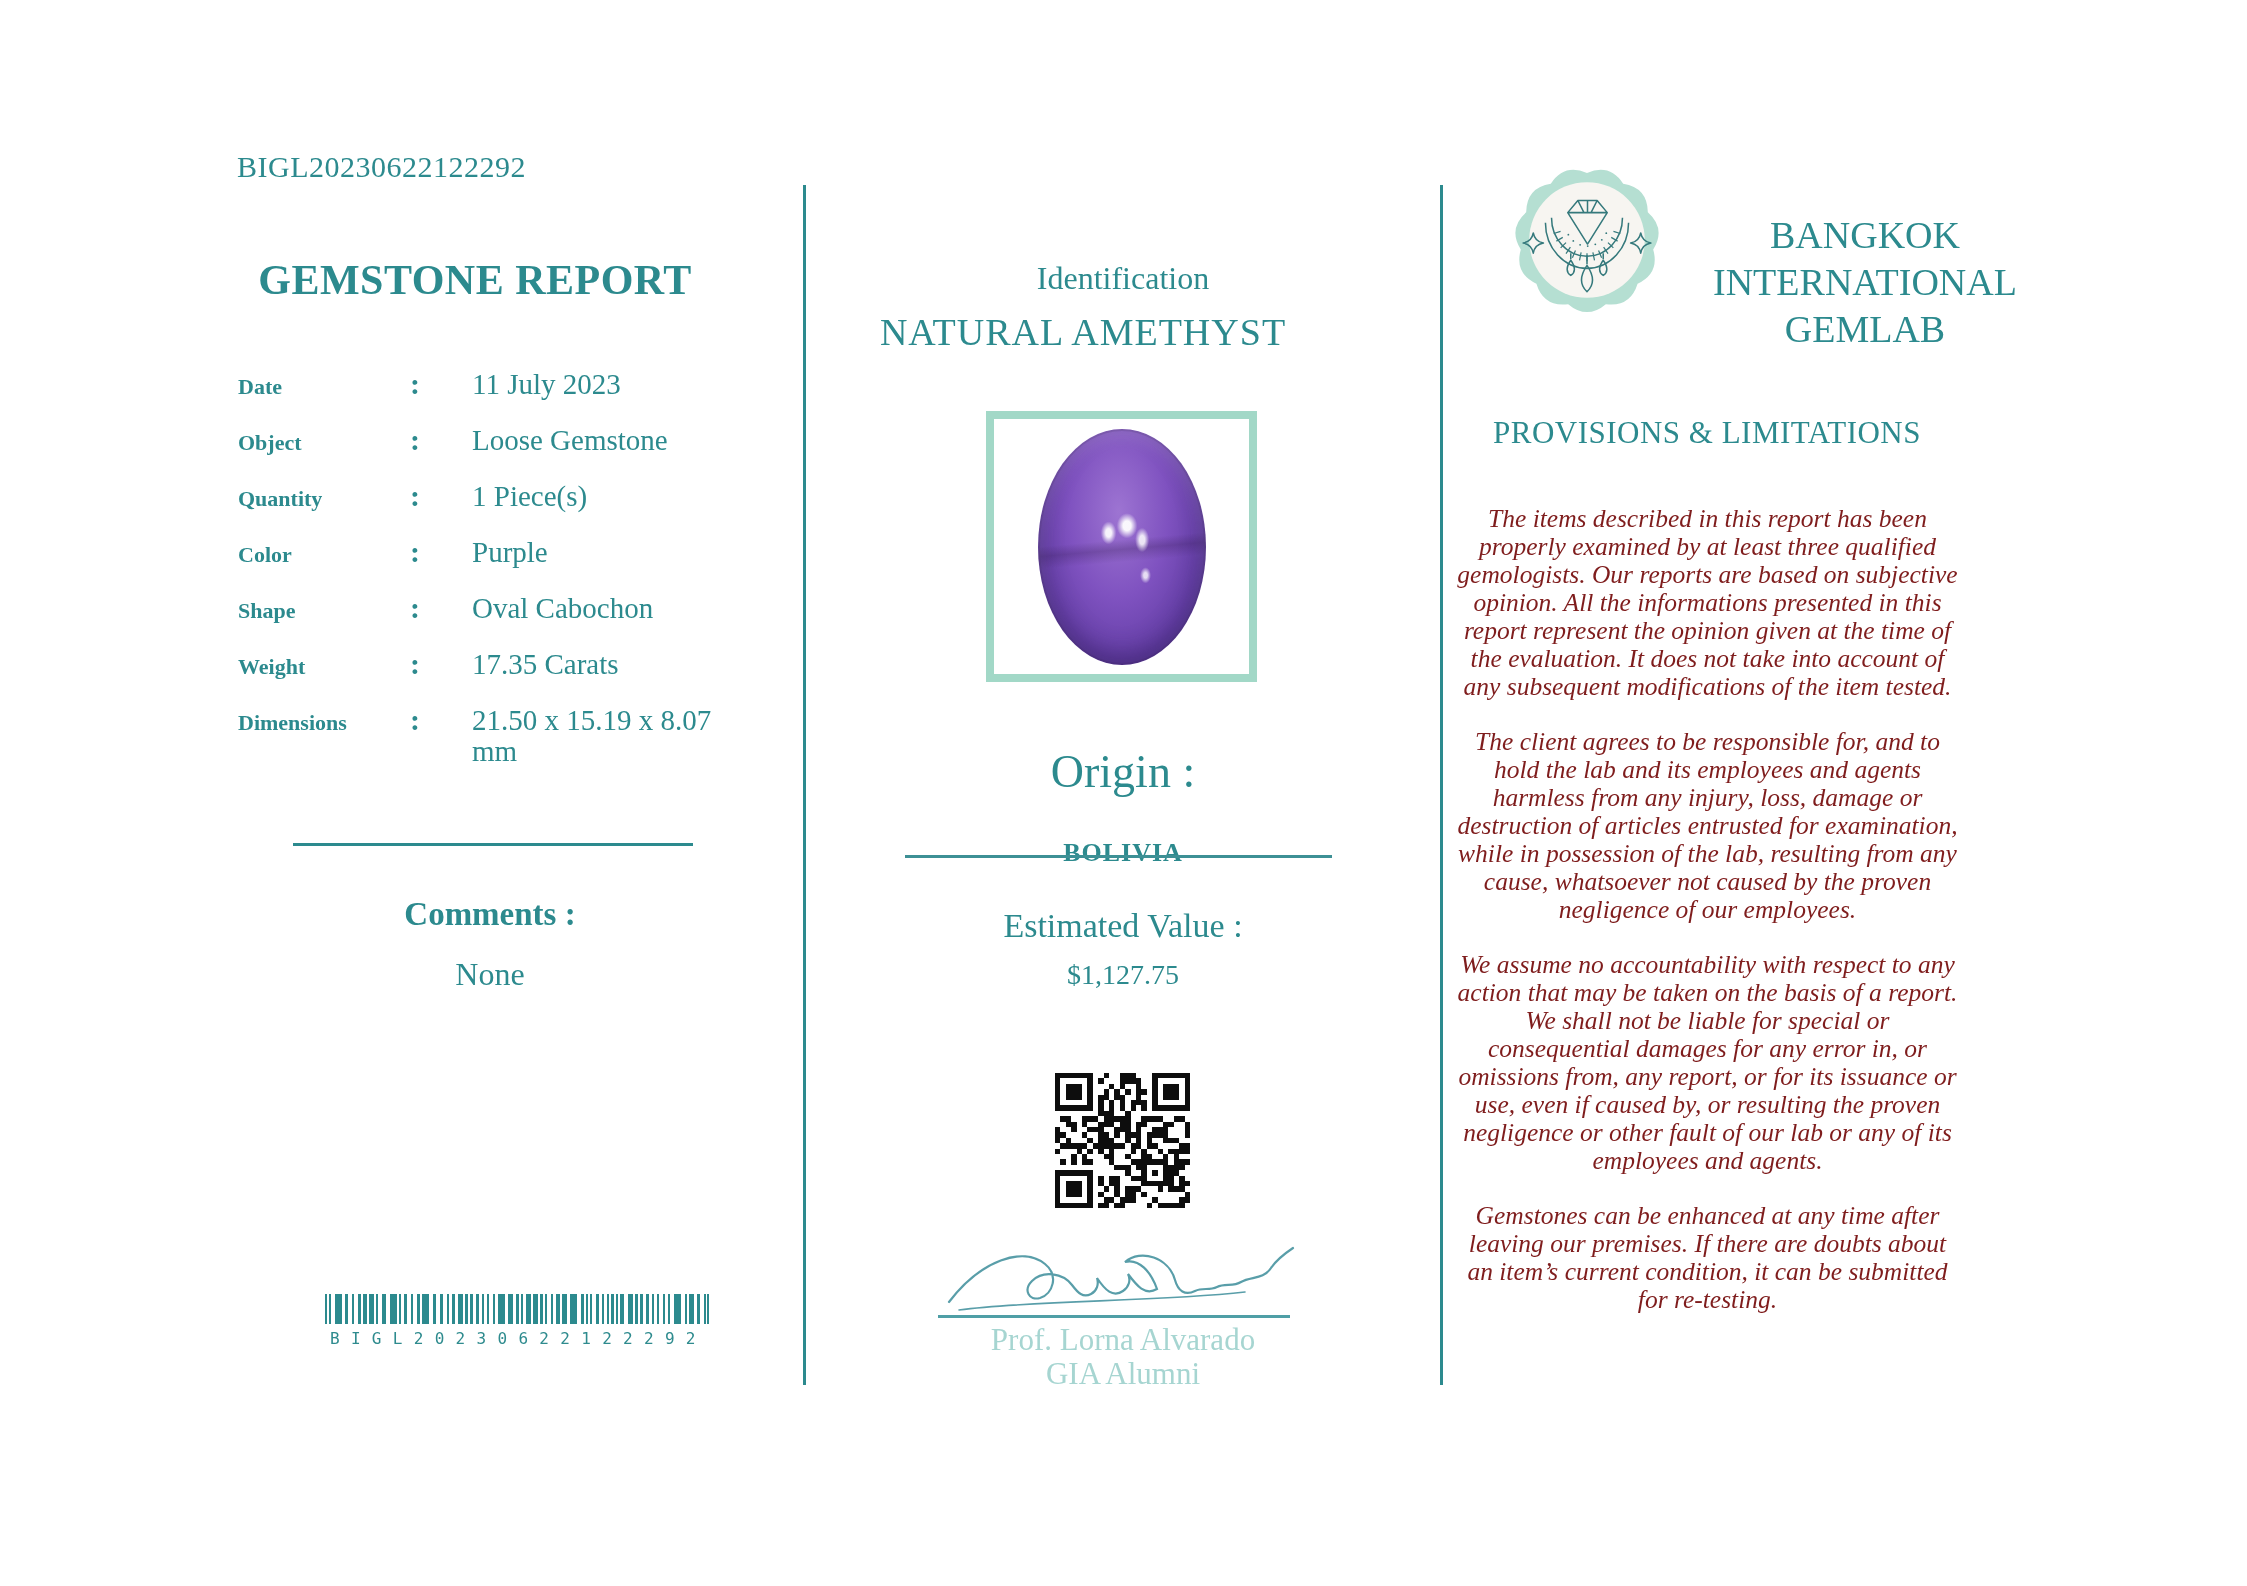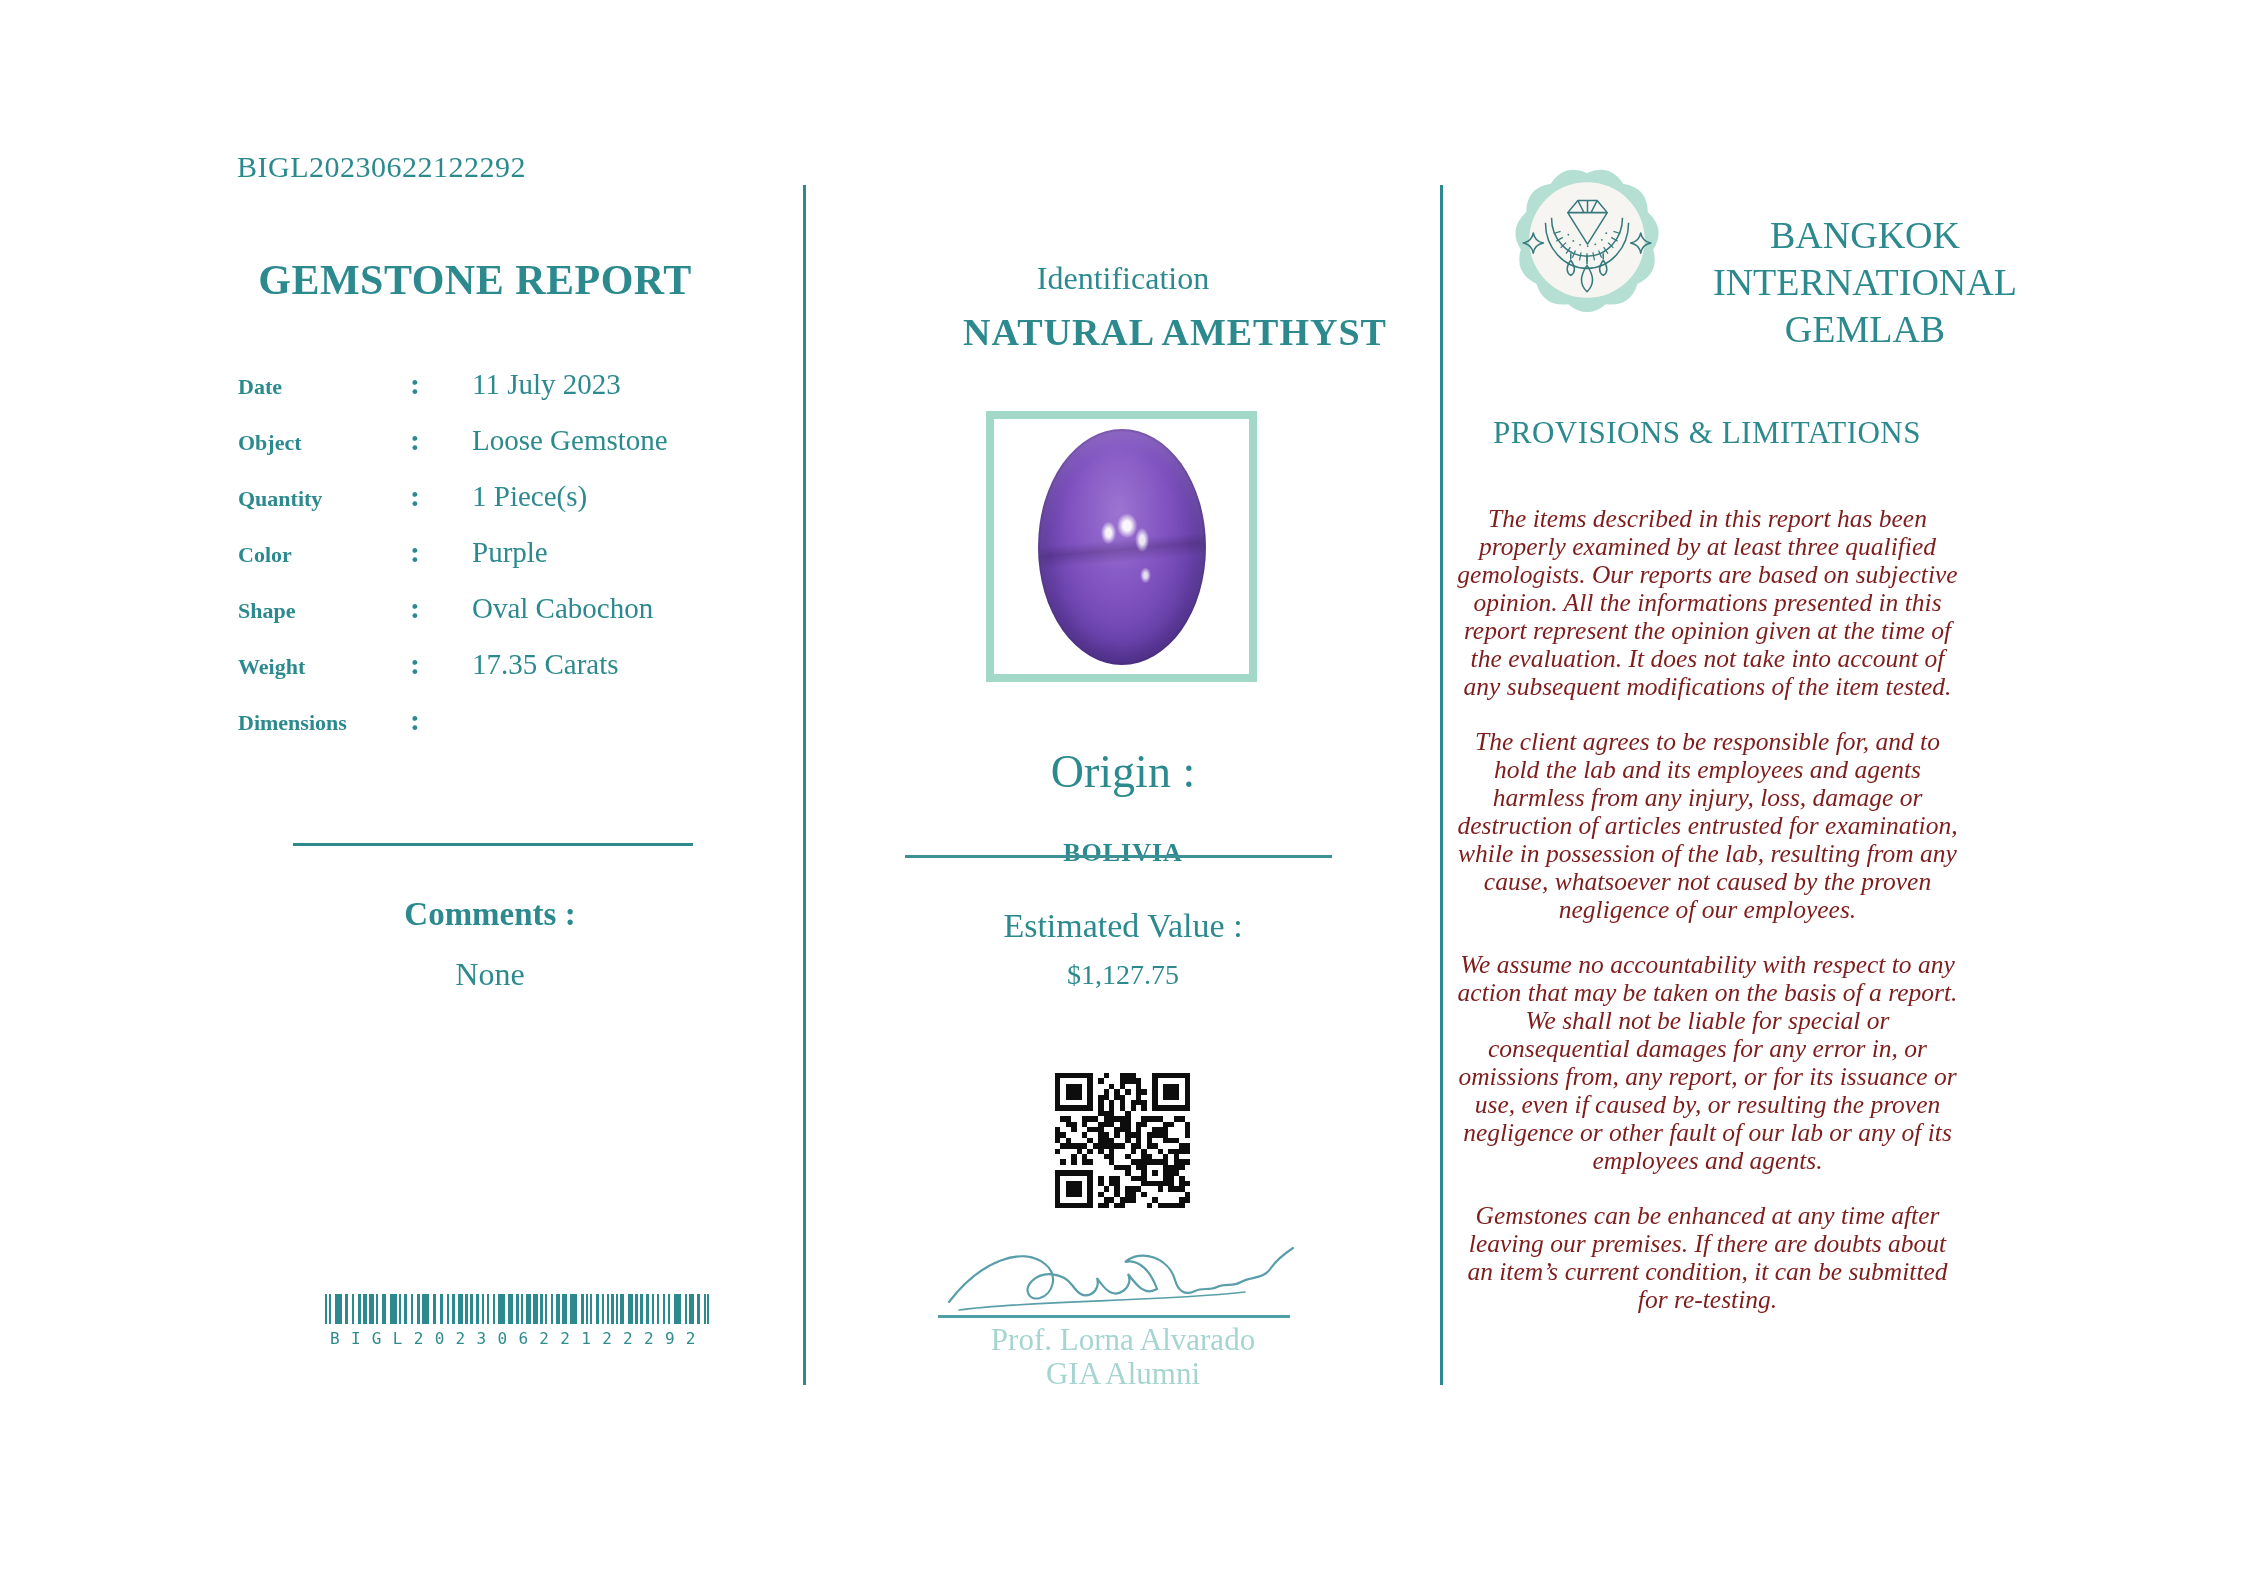--- a/index.html
+++ b/index.html
@@ -26,21 +26,21 @@
   .fcolon{width:26px;font-size:30px;font-weight:bold;}
   .fvalue{flex:1;font-size:29px;margin-left:36px;}
   #left-divider{left:293px;top:843px;width:400px;height:3px;background:#2c8a8e;}
   #comments-label{left:240px;top:896px;width:500px;font-size:33px;font-weight:bold;}
   #comments-value{left:240px;top:956px;width:500px;font-size:32px;}
   #barcode-wrap{left:325px;top:1294px;width:390px;}
   #barcode-text{font-family:"DejaVu Sans Mono","Liberation Mono",monospace;font-size:16px;letter-spacing:11.3px;color:#2e8b8e;margin-top:1px;white-space:nowrap;padding-left:5px;}
 
   
   #ident-label{left:868px;top:260px;width:510px;font-size:32px;}
-  #ident-value{left:920px;top:310px;width:510px;font-size:38px;font-weight:bold;letter-spacing:1px;}
+  #ident-value{left:828px;top:310px;width:510px;font-size:38px;font-weight:normal;letter-spacing:1px;}
   #gem-frame{left:986px;top:411px;width:255px;height:255px;border:8px solid #a2d8c7;display:flex;align-items:center;justify-content:center;background:#fff;}
   #gem{
     width:168px;height:236px;border-radius:50%;
     background:
       radial-gradient(closest-side at 42% 44%, rgba(255,255,255,.92) 4%, rgba(255,255,255,0) 11%),
       radial-gradient(closest-side at 53% 41%, rgba(255,255,255,.95) 5%, rgba(255,255,255,0) 13%),
       radial-gradient(closest-side at 62% 47%, rgba(255,255,255,.85) 4%, rgba(255,255,255,0) 11%),
       radial-gradient(closest-side at 64% 62%, rgba(255,255,255,.8) 3%, rgba(255,255,255,0) 9%),
       linear-gradient(175deg, rgba(0,0,0,0) 47%, rgba(50,25,80,.28) 51%, rgba(0,0,0,0) 56%),
       radial-gradient(ellipse at 48% 35%, #9d74d2 0%, #7f52c0 40%, #6640a8 68%, #503394 88%, #472d87 100%);
@@ -100,20 +100,21 @@
     <span class="fvalue">Oval Cabochon</span>
   </div>
   <div class="frow">
     <span class="flabel">Weight</span>
     <span class="fcolon">:</span>
     <span class="fvalue">17.35 Carats</span>
   </div>
   <div class="frow">
     <span class="flabel">Dimensions</span>
     <span class="fcolon">:</span>
+    <span class="fvalue">21.50 x 15.19 x 8.07 mm</span>
   </div>
 </div>
 
 <div class="abs" id="left-divider"></div>
 <div class="abs center" id="comments-label">Comments :</div>
 <div class="abs center" id="comments-value">None</div>
 
 <div class="abs" id="barcode-wrap">
   <svg id="barcode-bars" width="384" height="30" viewBox="0 0 384 30">
       <g fill="#2c8a8e">

